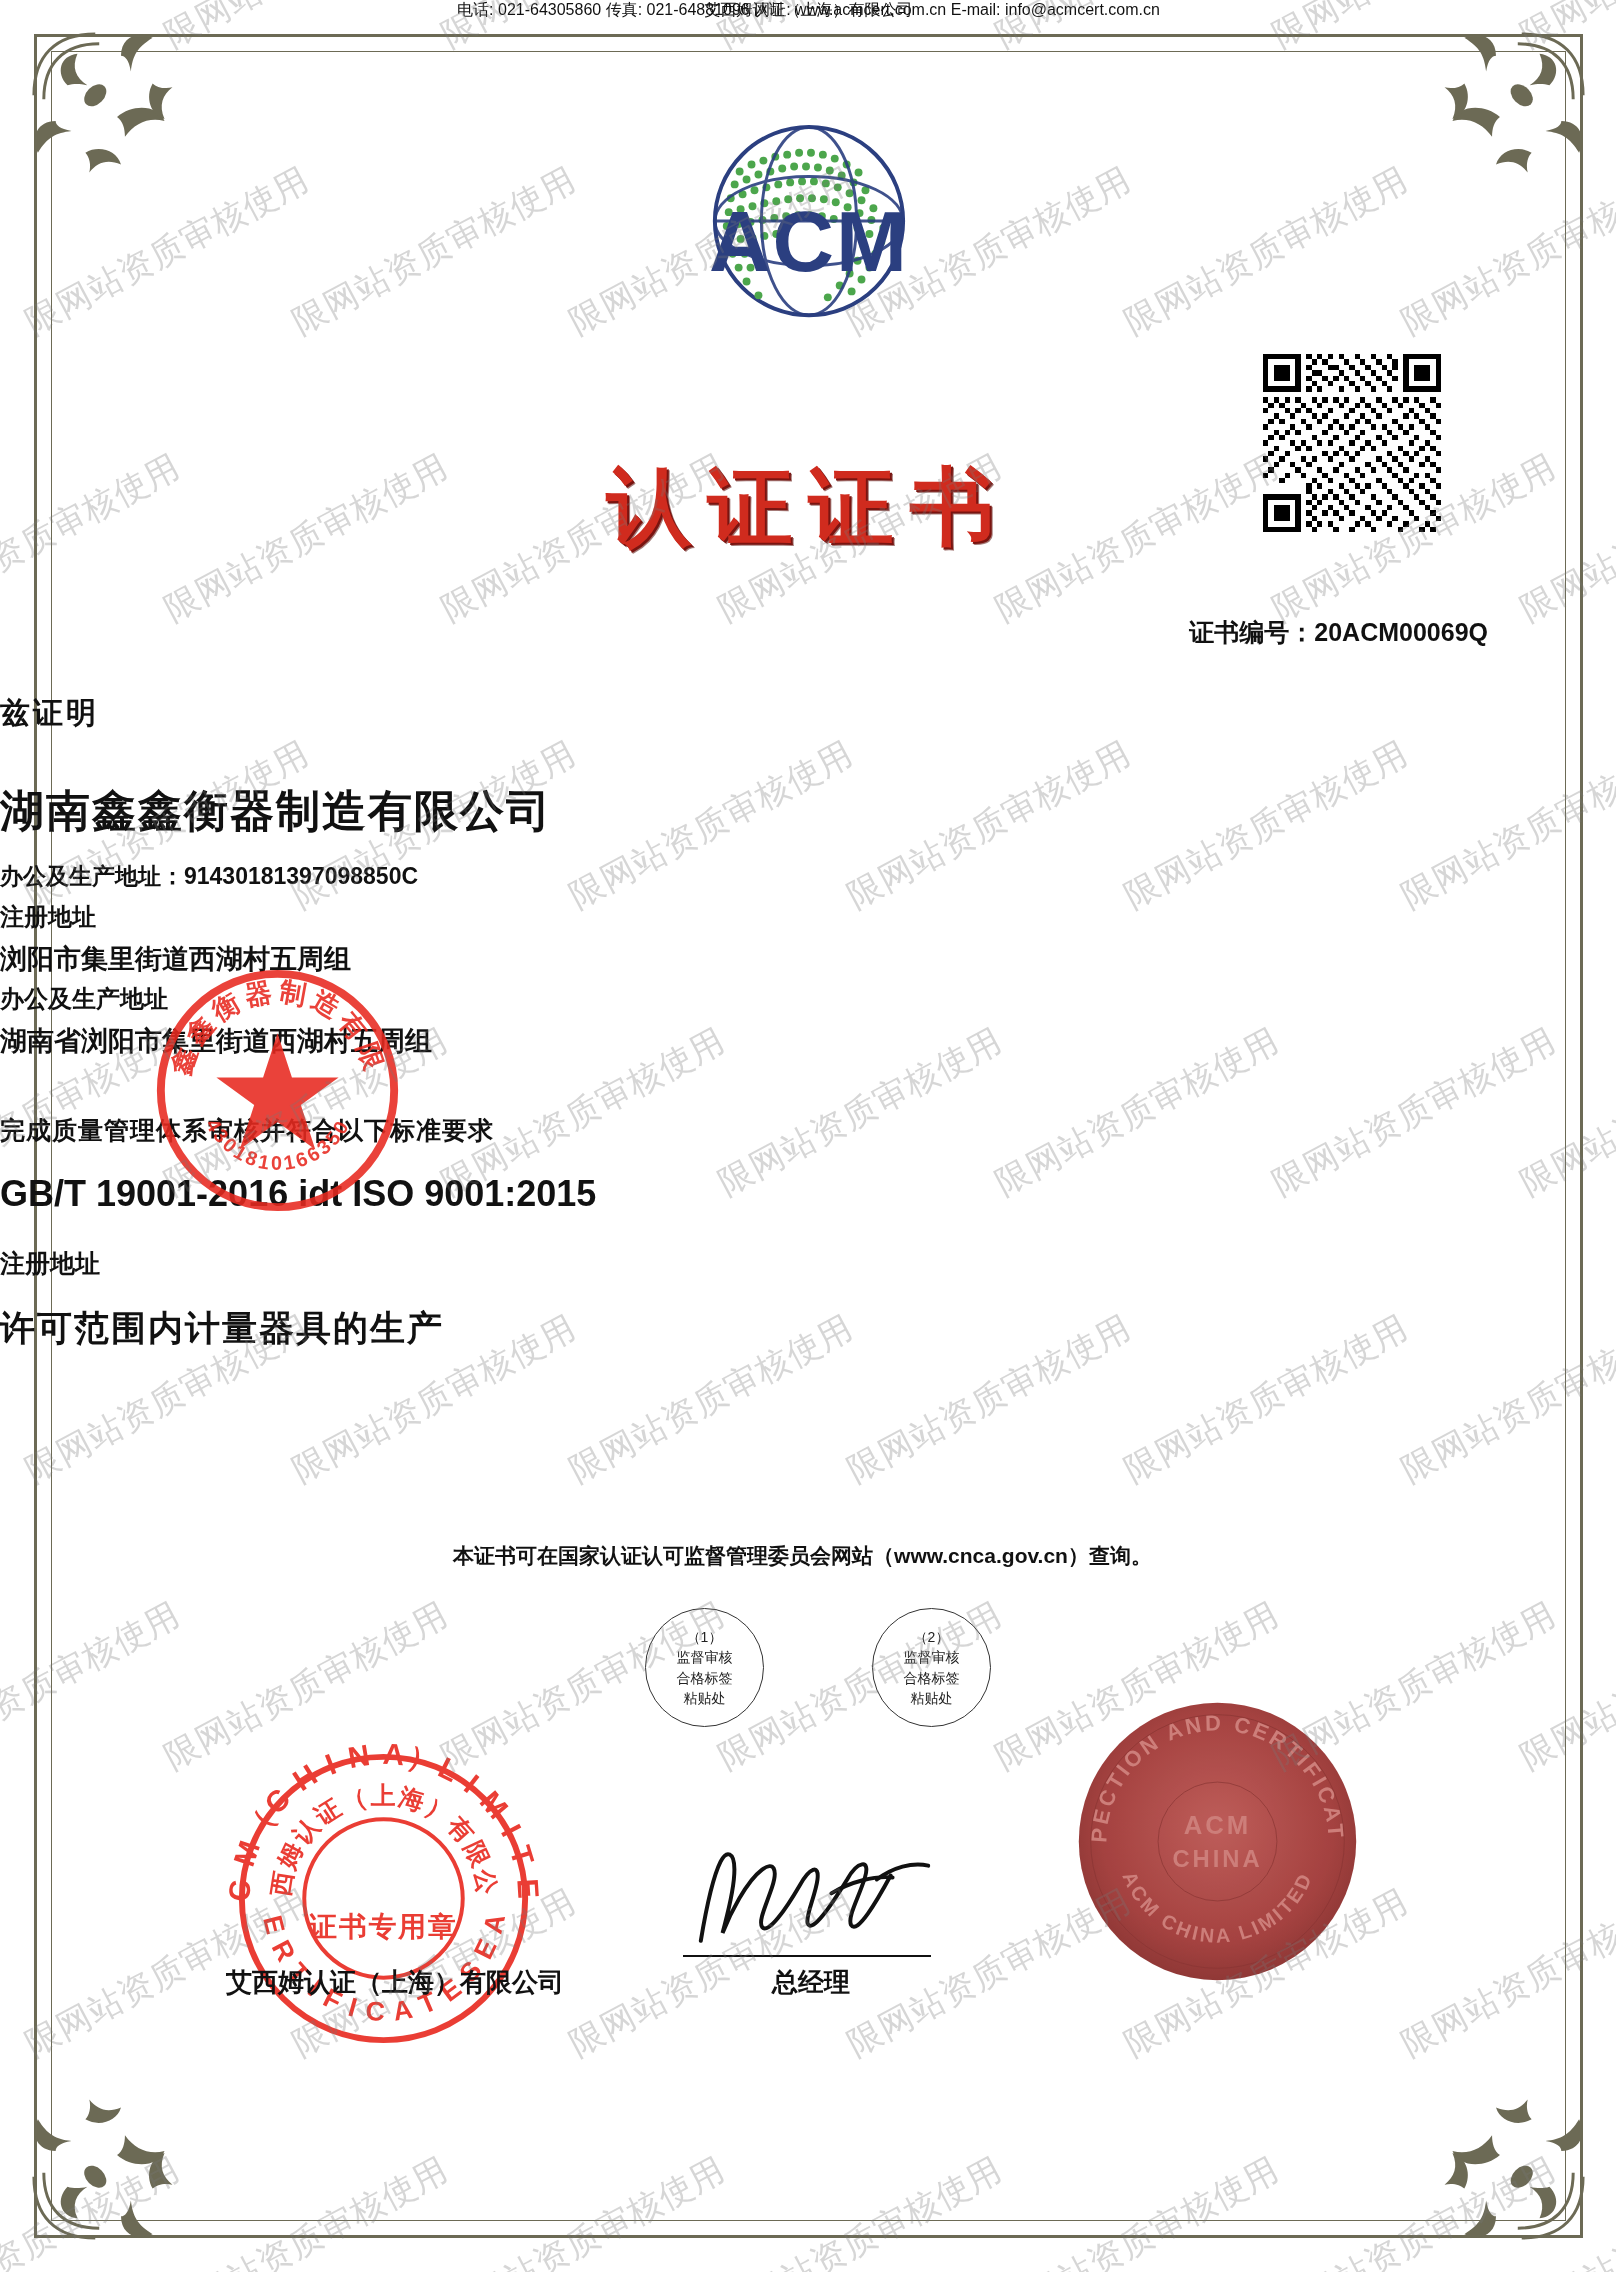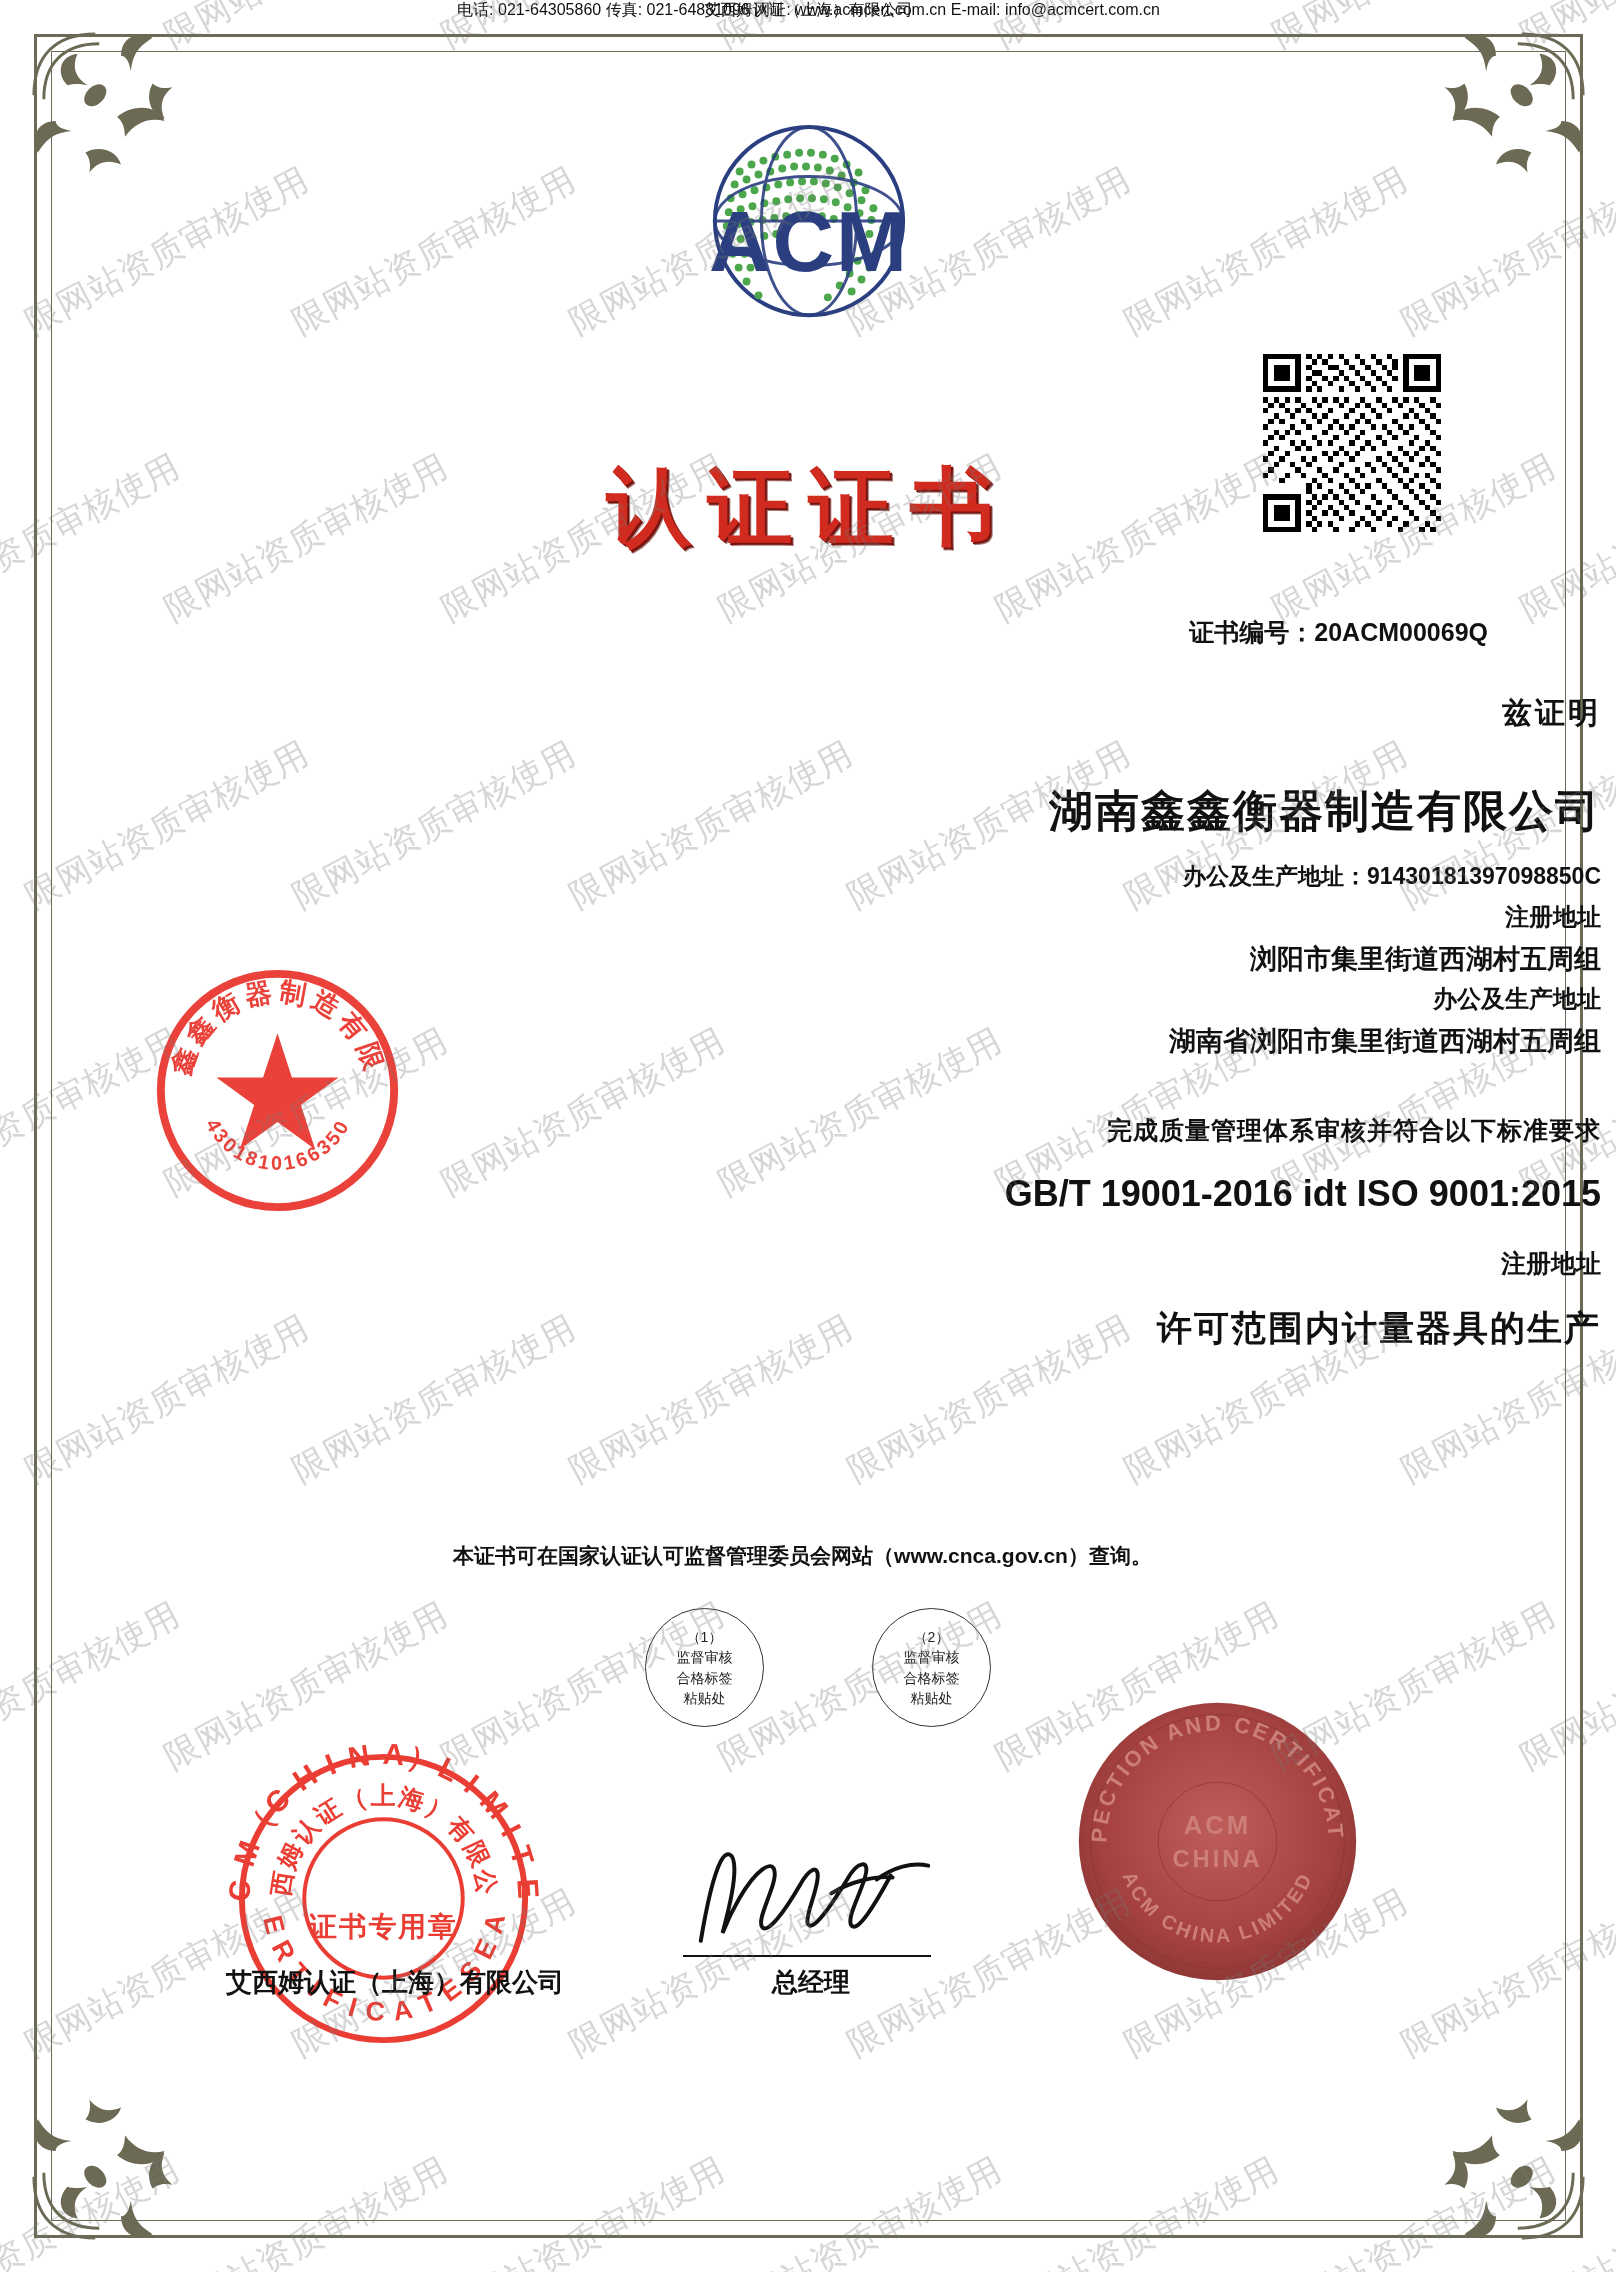--- a/index.html
+++ b/index.html
@@ -61,21 +61,21 @@
     text-shadow:
       2px 2px 0 #7a1410,
       3px 3px 0 rgba(90,12,8,.55);
   }
 
   .cert-no{
     position:absolute;right:129px;top:616px;
     font-size:25px;font-weight:bold;color:#111;
   }
 
-  .center-block{position:absolute;left:0;right:16px;text-align:right;}
+  .center-block{position:absolute;left:0;right:16px;text-align:left;}
 
   .zizhengming{top:693px;font-size:30px;font-weight:bold;letter-spacing:3px;}
   .company{top:782px;font-size:44px;font-weight:bold;letter-spacing:2px;}
   .credit-code{top:861px;font-size:23px;font-weight:bold;}
   .label-reg-addr{top:901px;font-size:24px;font-weight:bold;}
   .reg-addr{top:941px;font-size:27px;font-weight:bold;}
   .label-office-addr{top:983px;font-size:24px;font-weight:bold;}
   .office-addr{top:1023px;font-size:27px;font-weight:bold;}
 
   .conform{top:1114px;font-size:25px;font-weight:bold;letter-spacing:1px;}

